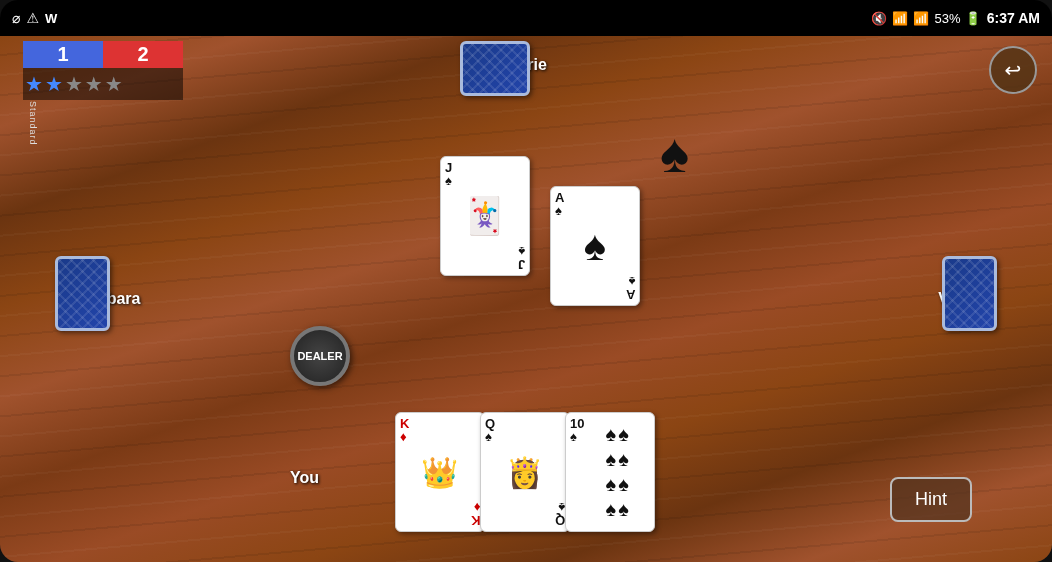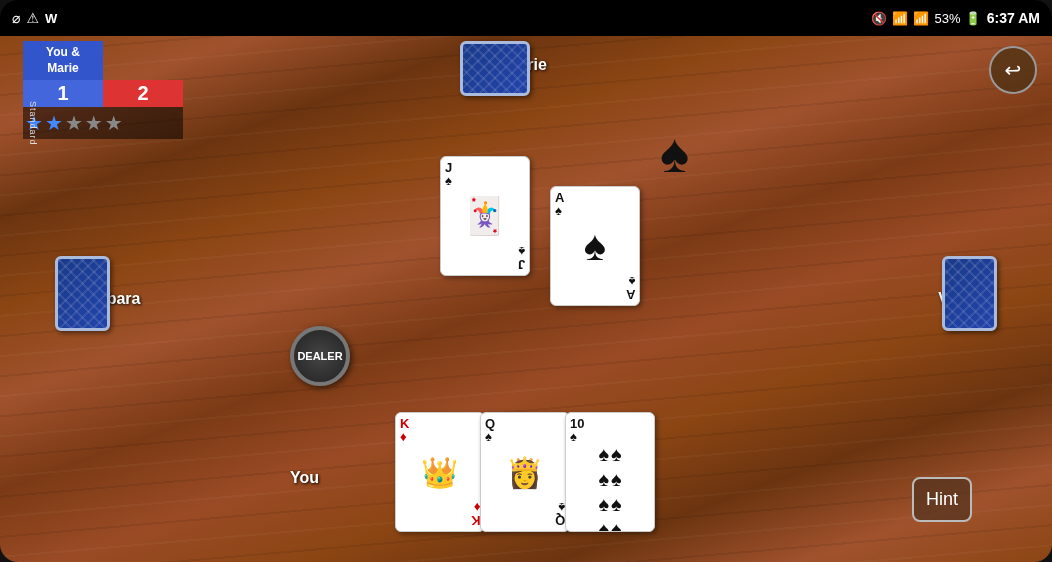--- a/index.html
+++ b/index.html
@@ -213,21 +213,21 @@
       width: 90px; height: 120px;
       flex-direction: column;
       justify-content: space-between;
       padding: 4px;
       font-size: 13px;
     }
     
     #card-ten {
       bottom: 30px; left: 565px;
       width: 90px; height: 120px;
-      flex-direction: column;
+      flex-direction: row;
       justify-content: space-between;
       padding: 4px;
       font-size: 13px;
     }
     .card-corner-top {
       align-self: flex-start;
       line-height: 1;
     }
     .card-corner-bottom {
       align-self: flex-end;
@@ -288,21 +288,21 @@
       text-shadow: 1px 1px 3px #000;
     }
     
     #hint-button {
       position: absolute;
       bottom: 40px;
       right: 80px;
       background: rgba(80,50,30,0.7);
       border: 2px solid #bbb;
       border-radius: 8px;
-      padding: 10px 12px;
+      padding: 10px 23px;
       color: #fff;
       font-size: 18px;
       cursor: pointer;
     }
     
     #settings-btn {
       position: absolute;
       top: 10px;
       right: 15px;
       width: 48px;
@@ -356,21 +356,20 @@
       <span class="time-text">6:37 AM</span>
     </div>
   </div>
 
   <div id="game-area">
 
     <div id="scoreboard">
       <div style="display:flex;position:relative;margin-left:18px;">
         <span id="standard-label">Standard</span>
         <div class="score-teams">
-          <div class="score-team blue">You &amp;<br>Marie</div>
         </div>
       </div>
       <div style="display:flex;margin-left:18px;">
         <div class="score-num blue">1</div>
         <div class="score-num red">2</div>
       </div>
       <div class="stars-row" style="margin-left:18px;">
         <span class="star filled">★</span>
         <span class="star filled">★</span>
         <span class="star empty">★</span>

